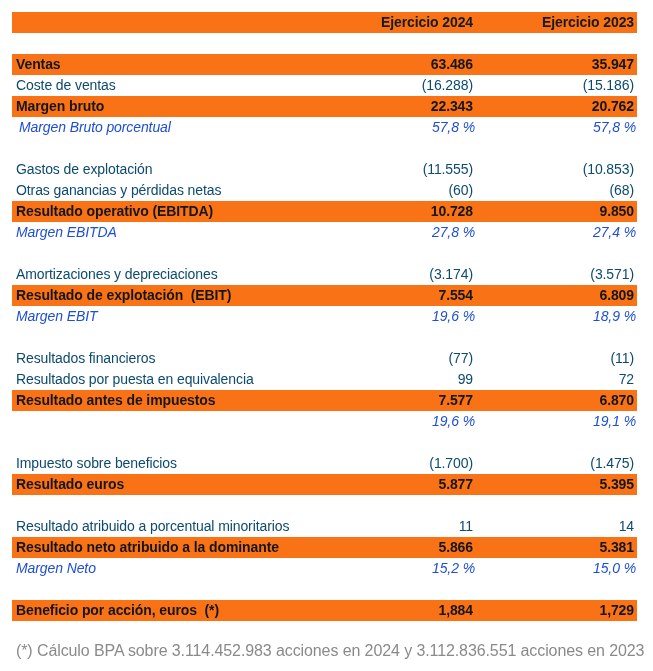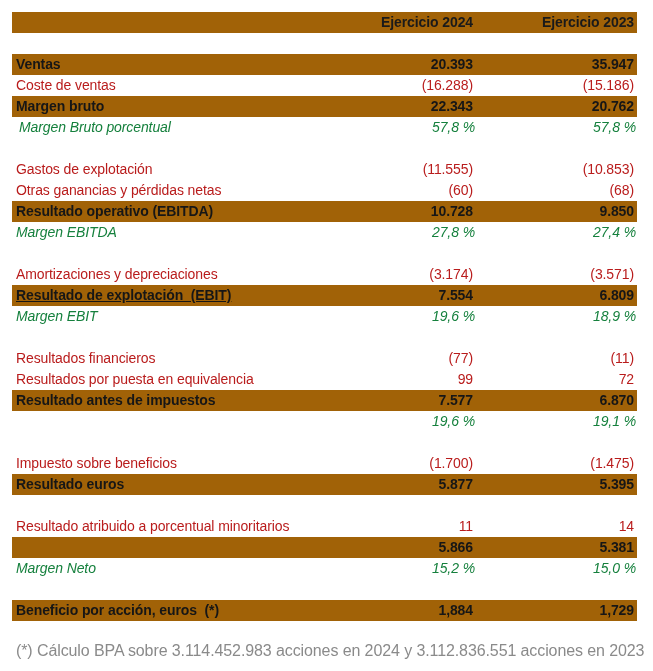--- a/index.html
+++ b/index.html
@@ -22,21 +22,21 @@
       width: 625px;
     }
     .row {
       position: relative;
       height: 21px;
       font-size: 14px;
       line-height: 21px;
       letter-spacing: -0.1px;
     }
     .row.band {
-      background: #a16207;
+      background: #f97316;
       padding-left: 41px;
     }
     .row .label {
       position: absolute;
       left: 4px;
       top: 0;
       white-space: nowrap;
     }
     .row .v24 {
       position: absolute;
@@ -55,26 +55,26 @@
     .row.header .v24,
     .row.header .v23 {
       font-weight: bold;
       color: #1a1a1a;
     }
     .row.bold {
       font-weight: bold;
       color: #161616;
     }
     .row.regular {
-      color: #b91c1c;
+      color: #0c4a6e;
       text-decoration: underline;
     }
     .row.italic {
       font-style: italic;
-      color: #15803d;
+      color: #1d4ed8;
     }
     .row.italic .v24, .row.italic .v23 {
       margin-right: -2px;
     }
     .row.indent .label {
       left: 7px;
     }
     .row.spacer {
       height: 21px;
     }
@@ -96,21 +96,21 @@
   <div class="row band header">
     <span class="label"></span>
     <span class="v24">Ejercicio 2024</span>
     <span class="v23">Ejercicio 2023</span>
   </div>
 
   <div class="row spacer"></div>
 
   <div class="row band bold">
     <span class="label">Ventas</span>
-    <span class="v24">20.393</span>
+    <span class="v24">63.486</span>
     <span class="v23">35.947</span>
   </div>
   <div class="row regular">
     <span class="label">Coste de ventas</span>
     <span class="v24">(16.288)</span>
     <span class="v23">(15.186)</span>
   </div>
   <div class="row band bold">
     <span class="label">Margen bruto</span>
     <span class="v24">22.343</span>
@@ -146,21 +146,21 @@
   </div>
 
   <div class="row spacer"></div>
 
   <div class="row regular">
     <span class="label">Amortizaciones y depreciaciones</span>
     <span class="v24">(3.174)</span>
     <span class="v23">(3.571)</span>
   </div>
   <div class="row band bold">
-    <span class="label" style="white-space:pre;text-decoration:underline;">Resultado de explotación  (EBIT)</span>
+    <span class="label" style="white-space:pre;">Resultado de explotación  (EBIT)</span>
     <span class="v24">7.554</span>
     <span class="v23">6.809</span>
   </div>
   <div class="row italic">
     <span class="label">Margen EBIT</span>
     <span class="v24">19,6 %</span>
     <span class="v23">18,9 %</span>
   </div>
 
   <div class="row spacer"></div>
@@ -199,20 +199,21 @@
   </div>
 
   <div class="row spacer"></div>
 
   <div class="row regular">
     <span class="label">Resultado atribuido a porcentual minoritarios</span>
     <span class="v24">11</span>
     <span class="v23">14</span>
   </div>
   <div class="row band bold">
+    <span class="label">Resultado neto atribuido a la dominante</span>
     <span class="v24">5.866</span>
     <span class="v23">5.381</span>
   </div>
   <div class="row italic">
     <span class="label">Margen Neto</span>
     <span class="v24">15,2 %</span>
     <span class="v23">15,0 %</span>
   </div>
 
   <div class="row spacer"></div>

